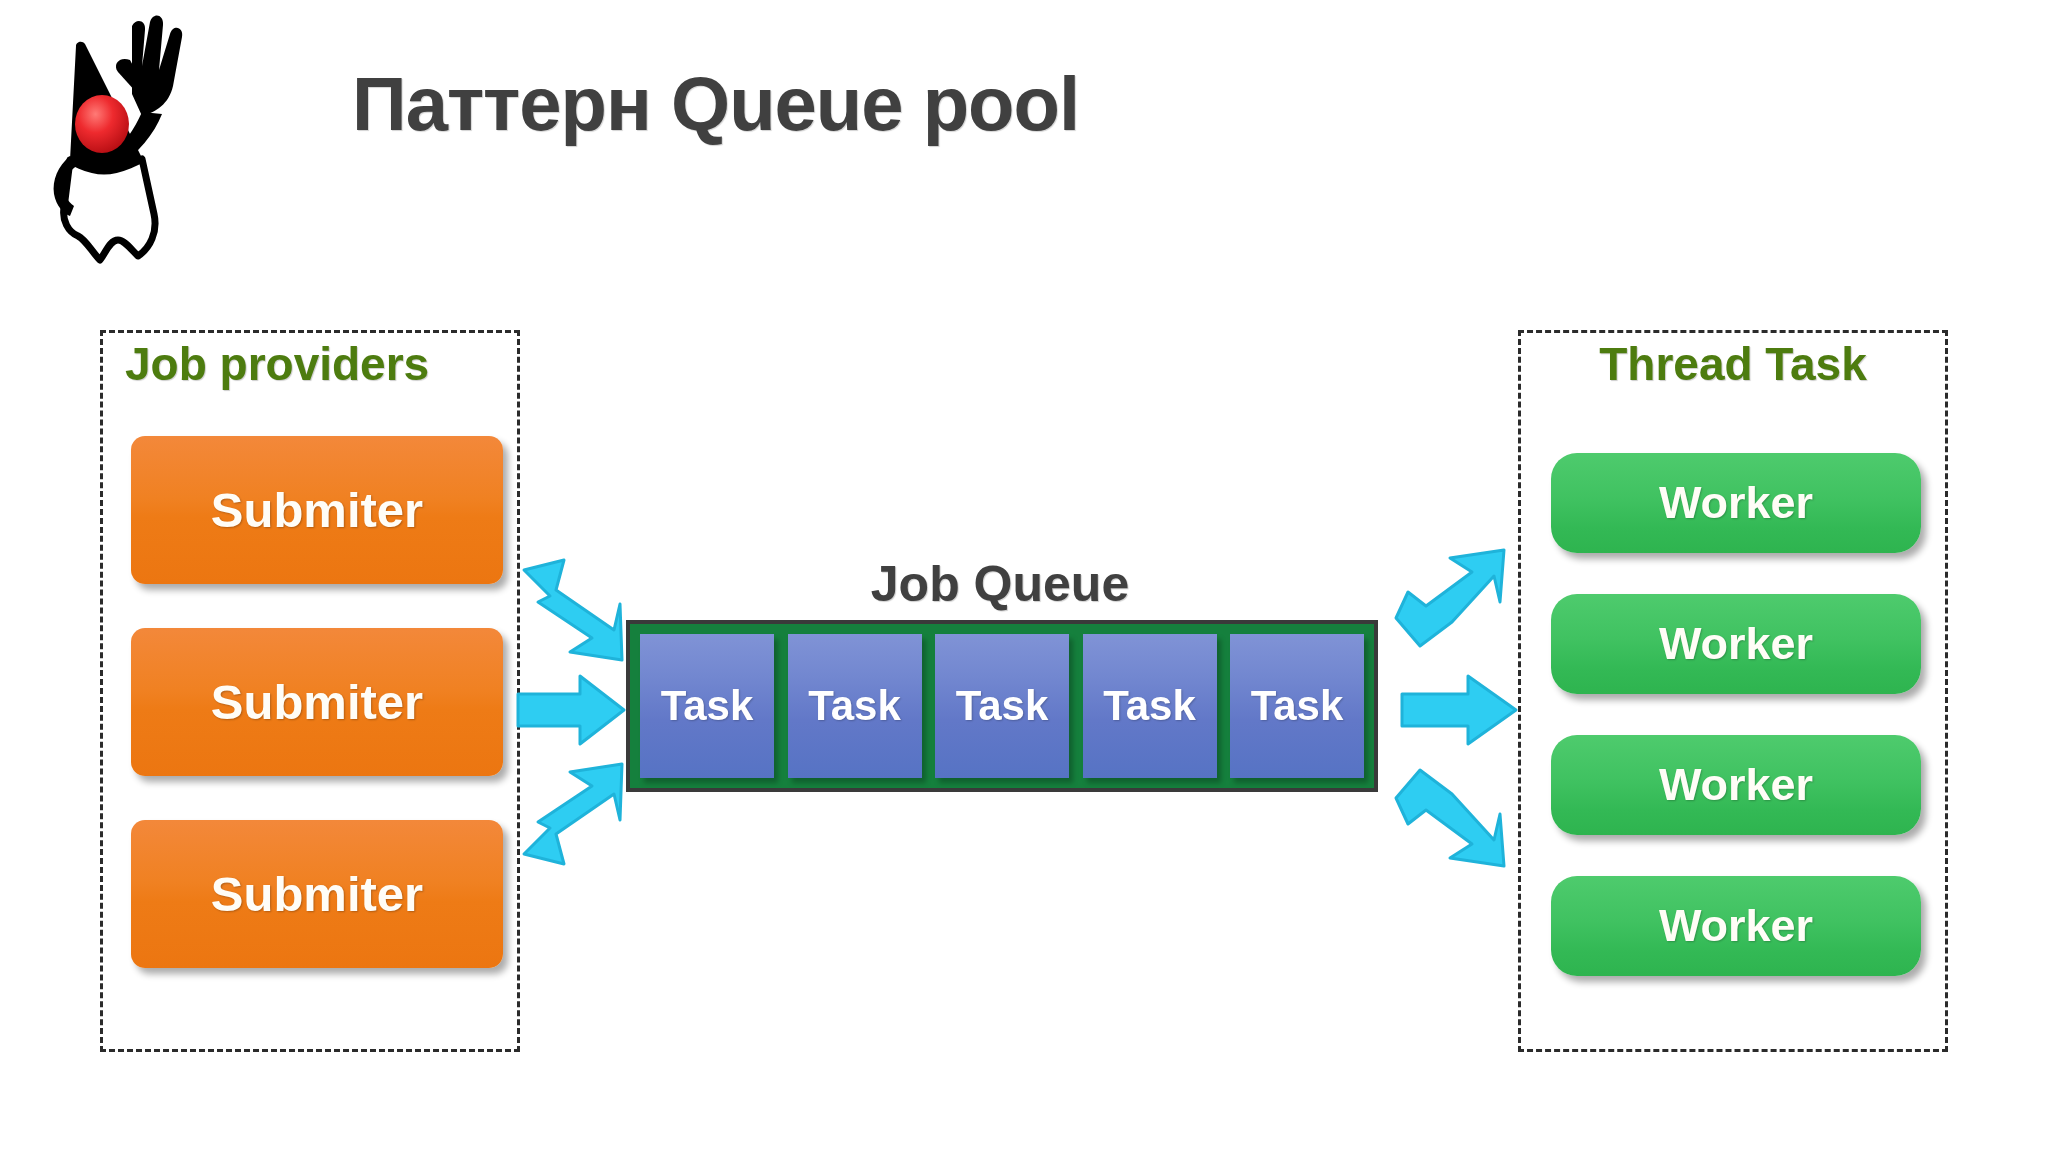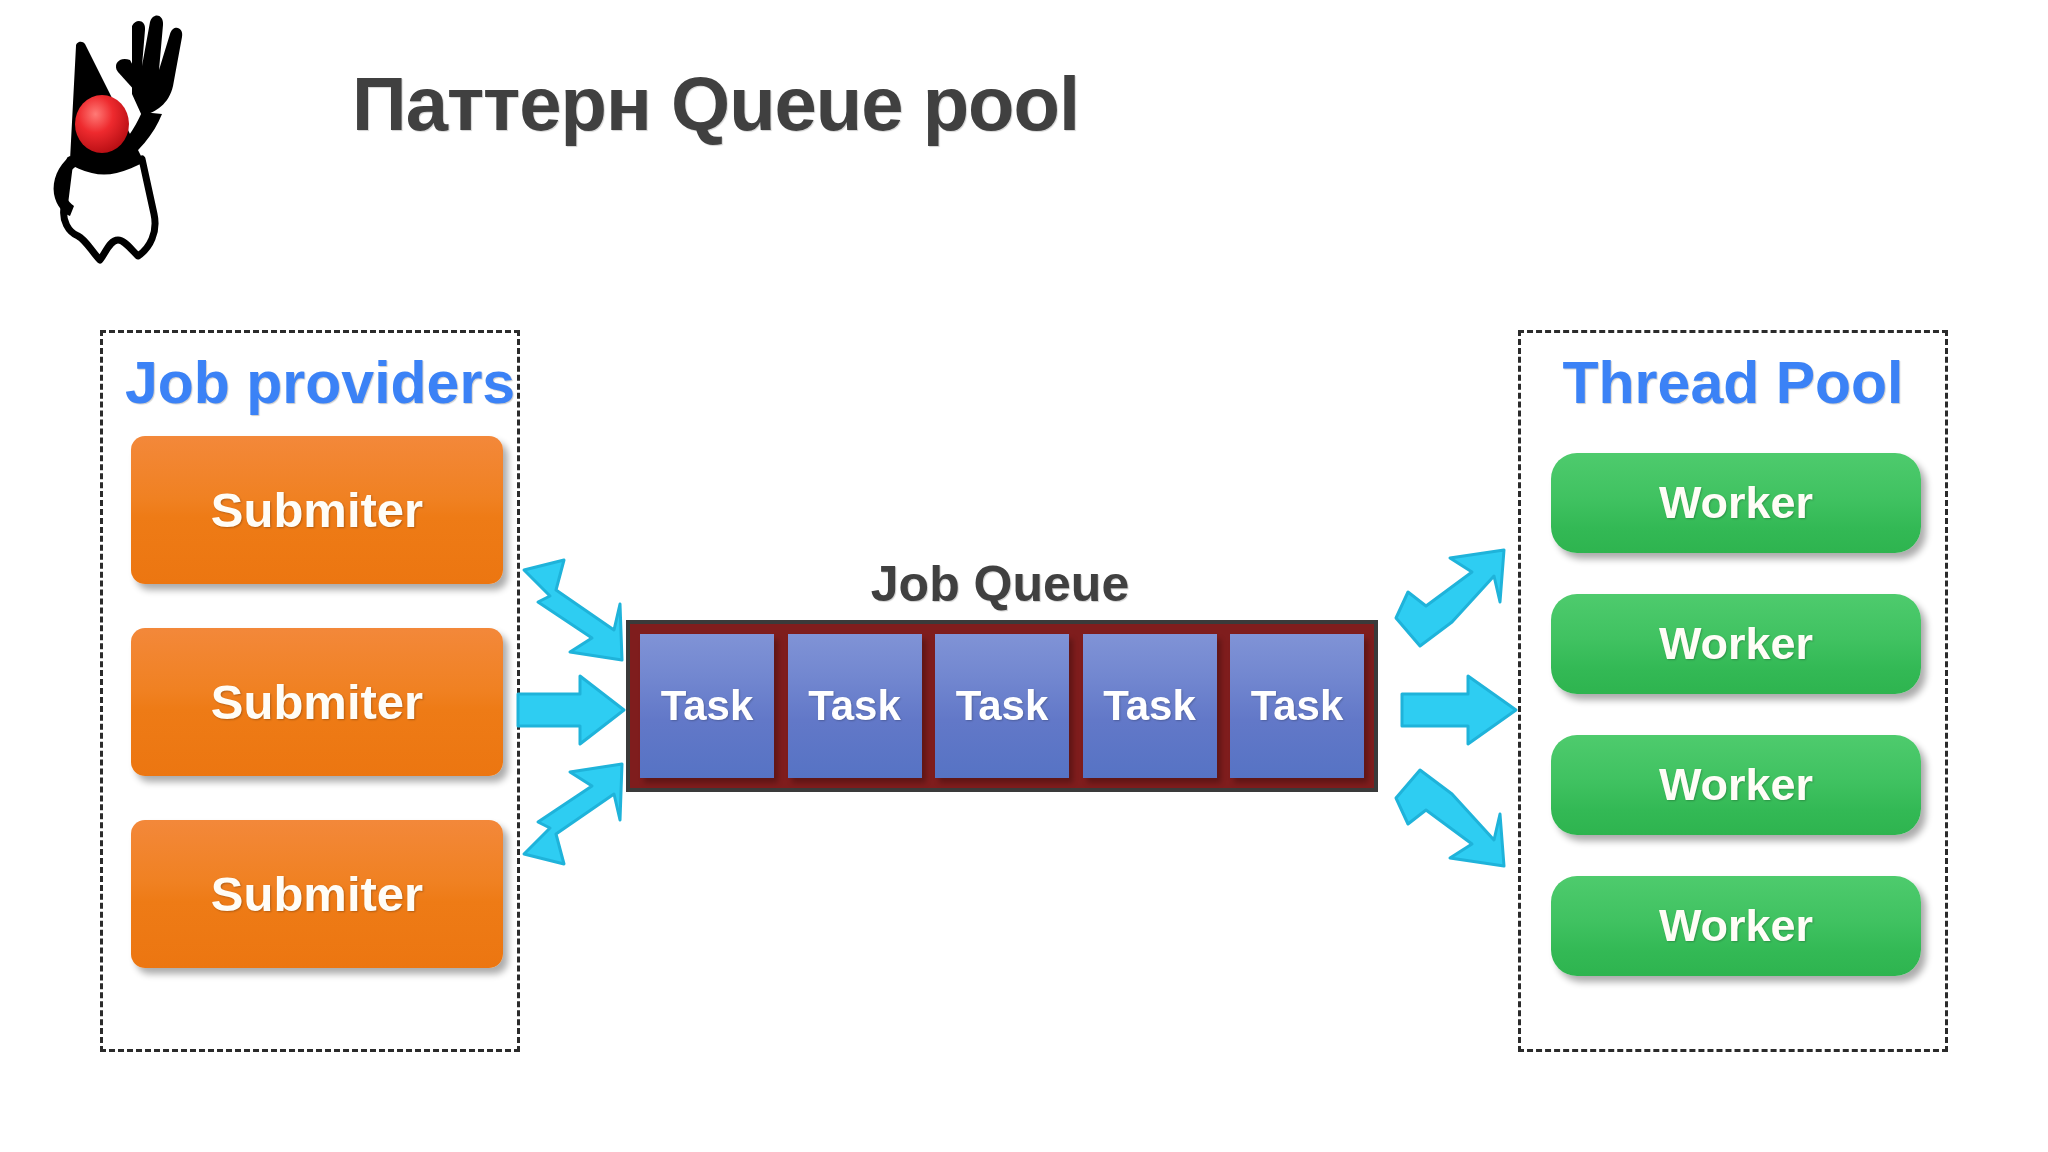--- a/index.html
+++ b/index.html
@@ -52,27 +52,27 @@
     height: 722px;
   }
   #panel-thread-pool {
     left: 1518px;
     top: 330px;
     width: 430px;
     height: 722px;
   }
   .panel-title {
     position: absolute;
-    top: 16px;
+    top: 4px;
     left: 0;
     width: 100%;
     text-align: center;
-    font-size: 59px;
-    font-weight: bold;
-    color: #3b82f6;
+    font-size: 46px;
+    font-weight: bold;
+    color: #4d7c0f;
     text-shadow: 1px 1px 1px rgba(0,0,0,0.2);
     white-space: nowrap;
   }
   #panel-job-providers .panel-title { text-align: left; padding-left: 22px; }
 
   
   .submiter-box {
     position: absolute;
     left: 28px;
     width: 372px;
@@ -133,21 +133,21 @@
     margin-top: 17px;
   }
   #job-queue-box {
     position: absolute;
     left: 626px;
     top: 620px;
     width: 752px;
     height: 172px;
     border: 4px solid #3a3a3a;
     box-sizing: border-box;
-    background: #7f1d1d;
+    background: #15803d;
     display: flex;
     align-items: center;
     justify-content: space-between;
     padding: 0 10px;
   }
   .task-box {
     width: 134px;
     height: 144px;
     background: linear-gradient(to bottom, #8093d6 0%, #7287d0 30%, #6278c8 60%, #5673c4 100%);
     box-shadow: 4px 5px 5px rgba(0,0,0,0.25);
@@ -269,21 +269,21 @@
     <polygon points="2,22 68,22 68,4 116,38 68,72 68,54 2,54" fill="#2ecdf2" stroke="#1fb3da" stroke-width="3" stroke-linejoin="round"></polygon>
   </svg>
 </div>
 <div id="arrow-right-bottom" class="arrow">
   <svg viewBox="0 0 120 110" width="120" height="110">
     <polygon points="6,38 30,10 62,34 104,80 110,54 114,106 60,98 82,84 36,50 18,64" fill="#2ecdf2" stroke="#1fb3da" stroke-width="3" stroke-linejoin="round"></polygon>
   </svg>
 </div>
 
 <div id="panel-thread-pool" class="panel">
-  <div class="panel-title">Thread Pool</div>
+  <div class="panel-title">Thread Task</div>
 
   <div id="worker-0" class="worker-box">
     <span class="worker-label">Worker</span>
   </div>
   <div id="worker-1" class="worker-box">
     <span class="worker-label">Worker</span>
   </div>
   <div id="worker-2" class="worker-box">
     <span class="worker-label">Worker</span>
   </div>

